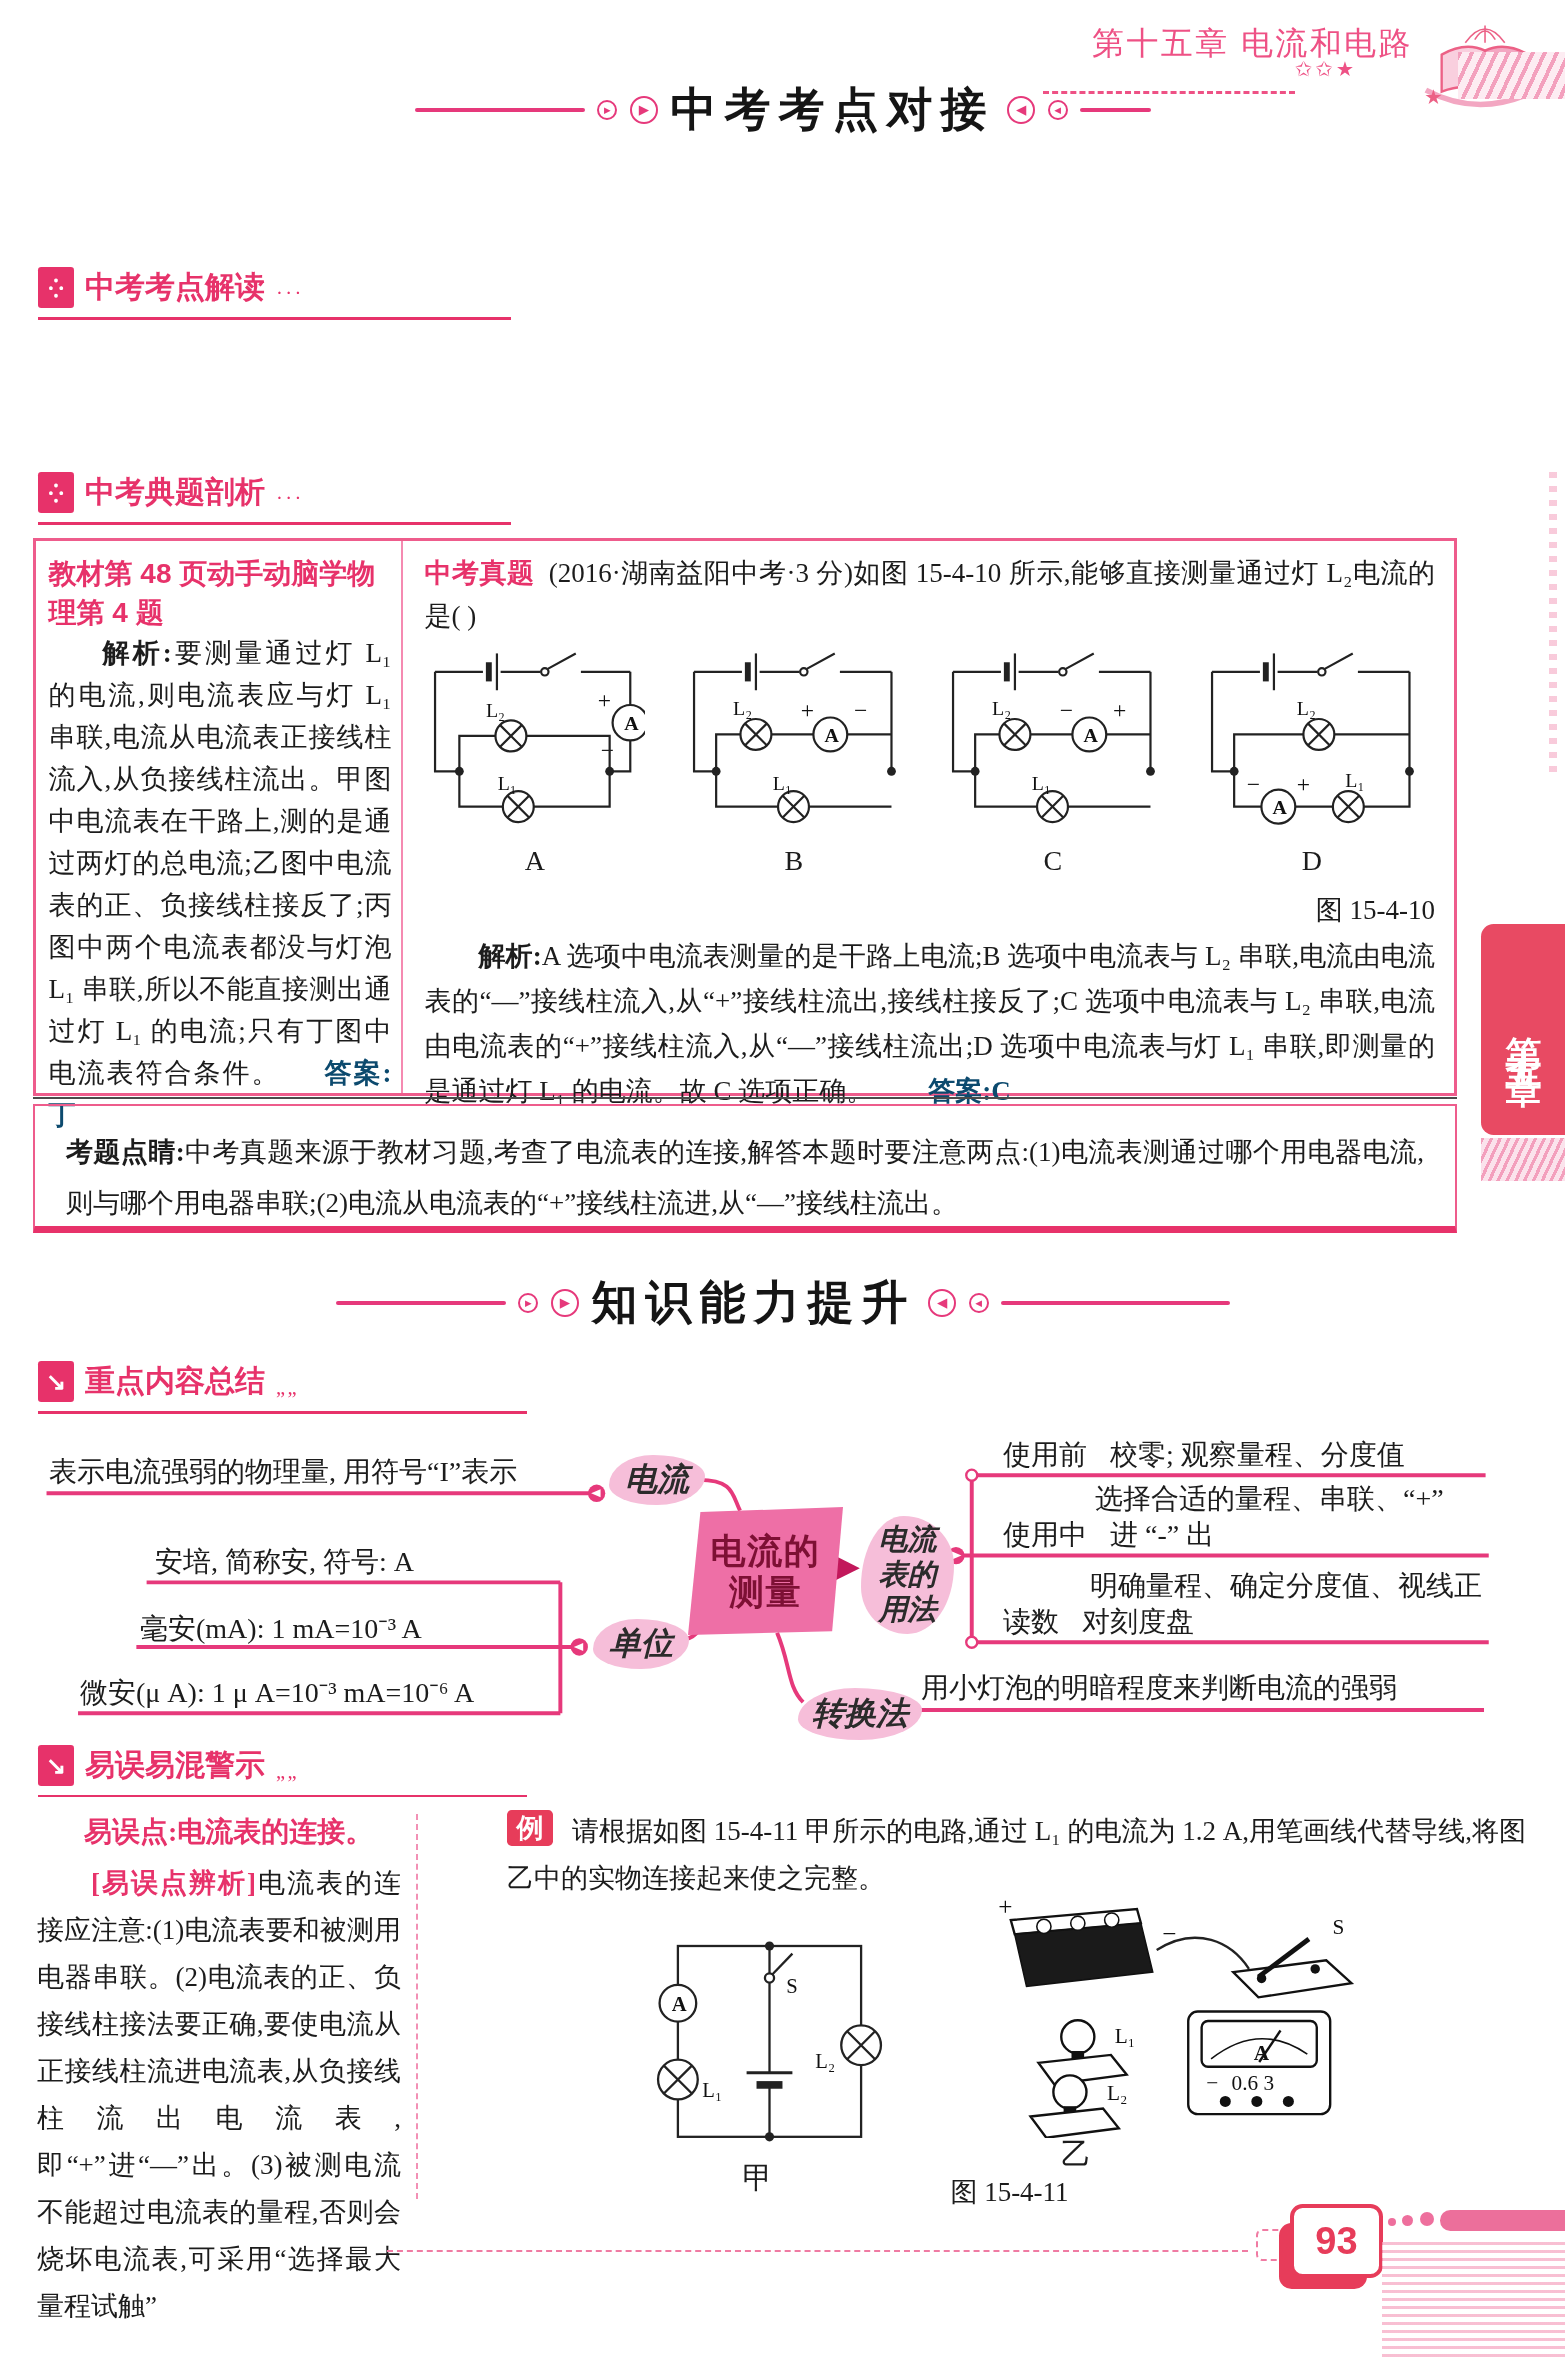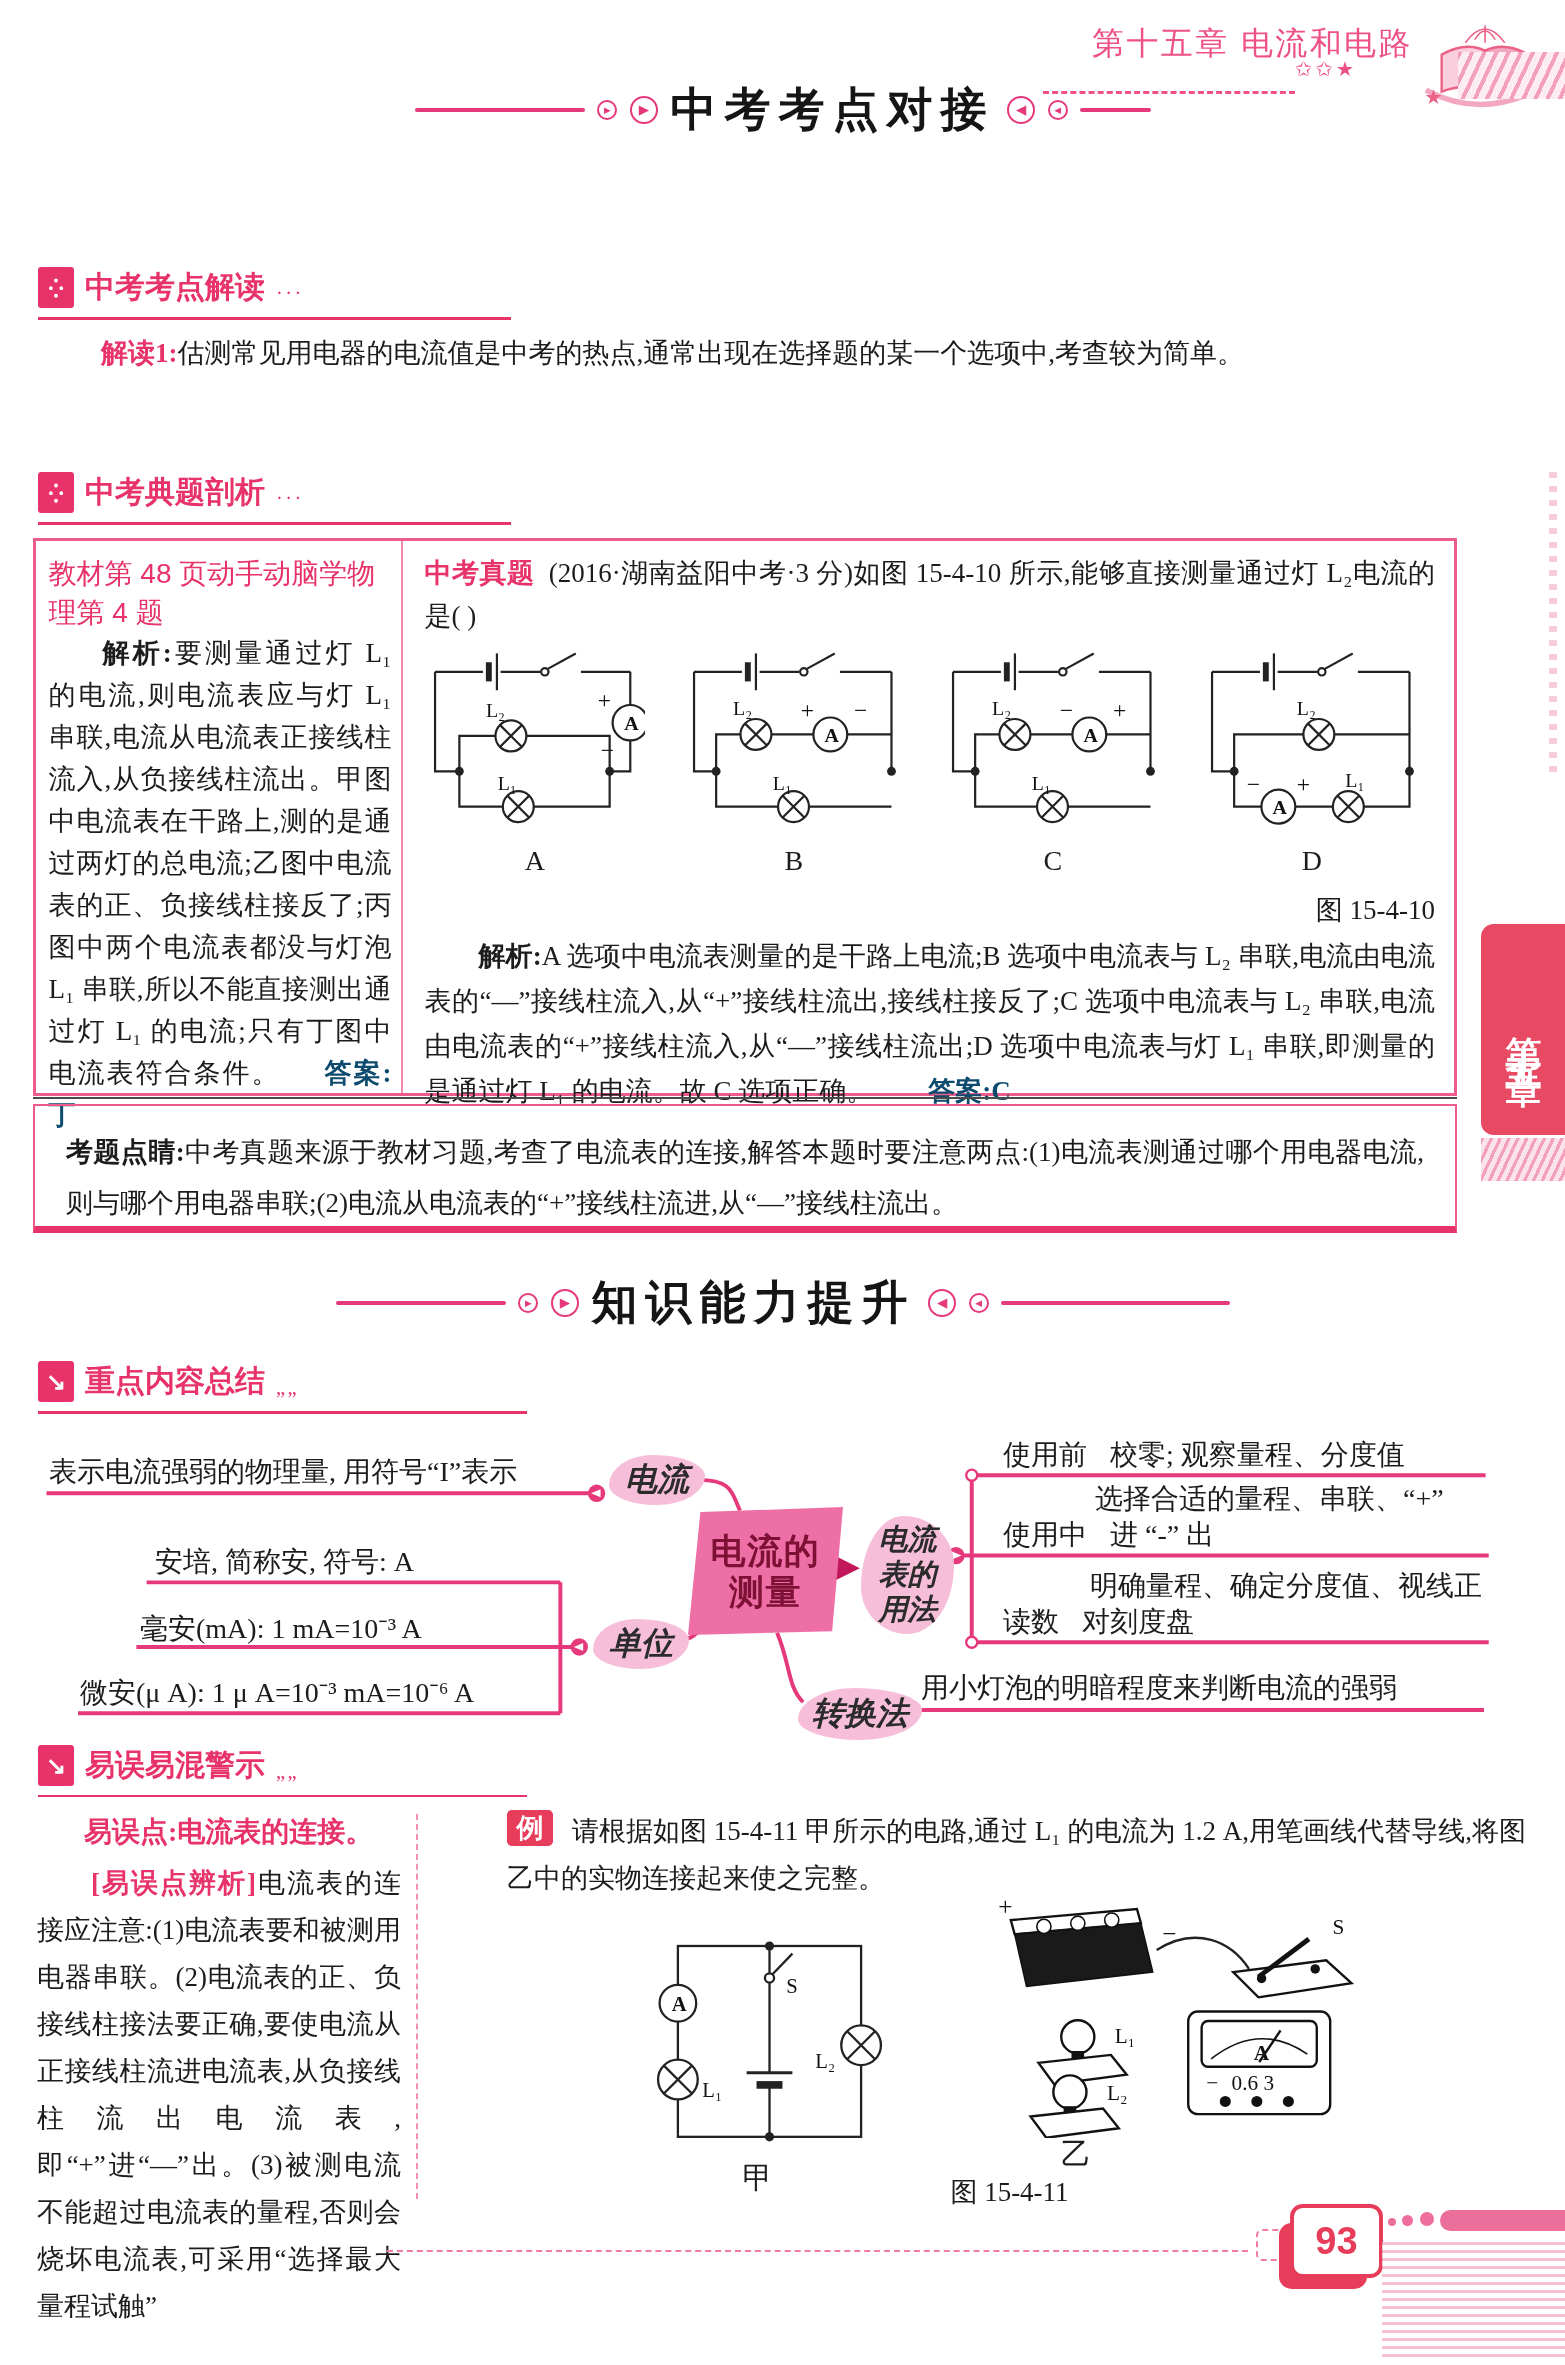--- a/index.html
+++ b/index.html
@@ -34,21 +34,21 @@
   .sec-trail{font-size:20.5px;color:#e7326a;padding-bottom:3.2px;letter-spacing:2.4px;}
   .sec-underline{left:38px;height:3.2px;background:#e7326a;}
   
   .p-block{font-size:27px;line-height:44px;}
   .indent{text-indent:54px;}
   .lbl-red{color:#e7326a;font-weight:bold;}
   
   .ex-box{left:33px;top:538px;width:1424px;height:558px;border:3.2px solid #ee5c8c;box-sizing:border-box;}
   .ex-left{position:absolute;left:0;top:0;width:367px;height:100%;box-sizing:border-box;
     padding:12.6px 9.5px 0 12.6px;border-right:2.4px solid #f58ab1;}
-  .ex-left-title{font-family:"Liberation Sans",sans-serif;font-size:28px;font-weight:normal;
+  .ex-left-title{font-family:"Liberation Sans",sans-serif;font-size:28px;font-weight:bold;
     color:#e7326a;line-height:39px;}
   .ex-left-p{font-size:27px;line-height:42px;margin-top:3.2px;}
   .ans{font-weight:bold;color:#0c4a6e;}
   .ex-right{position:absolute;left:371px;top:0;right:0;box-sizing:border-box;padding:11px 19px 0 17.4px;}
   .circ-row{display:flex;gap:38px;margin-top:8px;}
   .circ-item{width:221px;text-align:center;}
   .circ-item .opt{font-size:28px;margin-top:0px;}
   .fig-cap{text-align:right;font-size:27px;margin-top:15px;}
   
   .dark-rule{left:33px;top:1097px;width:1424px;height:2.4px;background:#4a4a4a;}
@@ -127,23 +127,20 @@
 </div>
 
 <div class="abs sec-head" style="top:267px">
   <span class="sec-icon">⁛</span>
   <span class="sec-label">中考考点解读</span>
   <span class="sec-trail">···</span>
 </div>
 <div class="abs sec-underline" style="top:317px;width:473px"></div>
 
 <div class="abs p-block jus" style="left:47px;top:331px;width:1471px">
-  <p class="indent" style="margin:0">
-    <span class="lbl-red">解读1:</span><span>估测常见用电器的电流值是中考的热点,通常出现在选择题的某一个选项中,考查较为简单。</span>
-  </p>
 </div>
 
 <div class="abs sec-head" style="top:472px">
   <span class="sec-icon">⁛</span>
   <span class="sec-label">中考典题剖析</span>
   <span class="sec-trail">···</span>
 </div>
 <div class="abs sec-underline" style="top:522px;width:473px"></div>
 
 <div class="abs ex-box">

